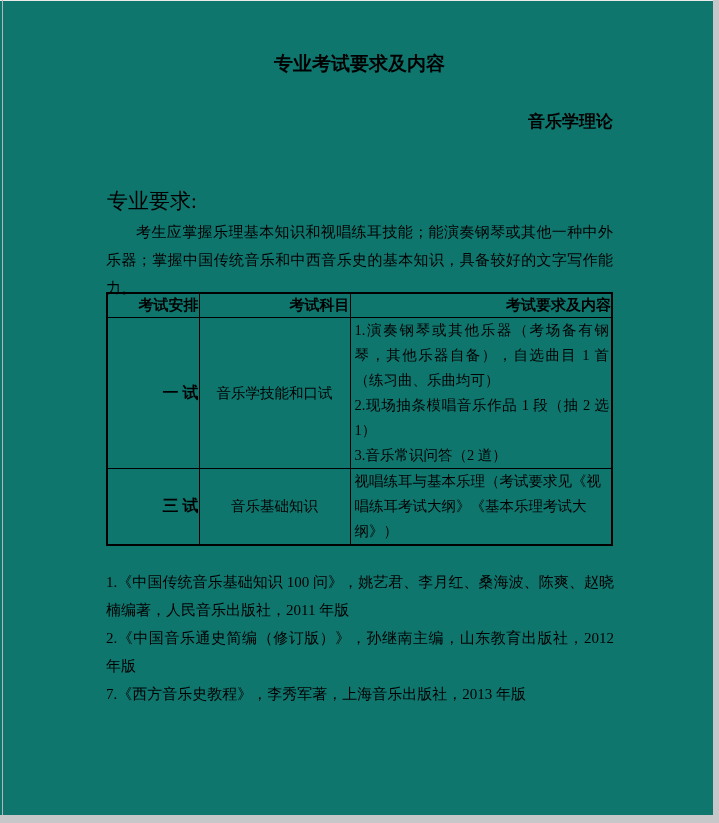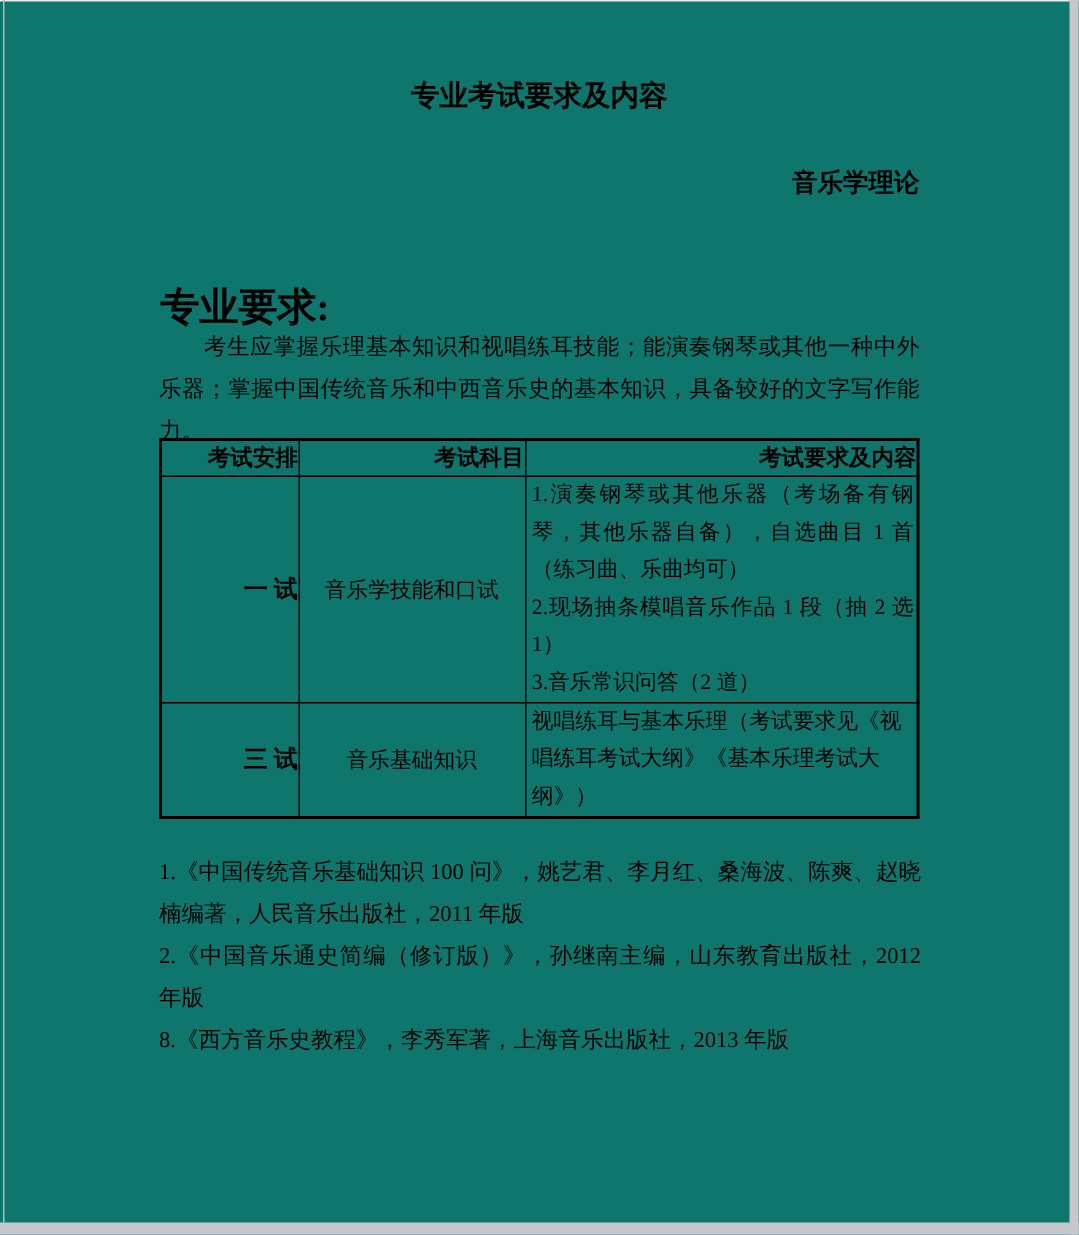--- a/index.html
+++ b/index.html
@@ -24,21 +24,21 @@
   .doc-title {
     position: absolute; left: 106px; width: 507px; top: 51px;
     text-align: center; font-size: 19px; font-weight: bold;
   }
   .doc-subtitle {
     position: absolute; left: 106px; width: 507px; top: 110px;
     text-align: right; font-size: 17px; font-weight: bold;
   }
   .req-heading {
     position: absolute; left: 107px; top: 187px;
-    font-size: 26px; font-weight: bold;
+    font-size: 21px; font-weight: normal;
   }
   .req-body {
     position: absolute; left: 106px; top: 218px; width: 507px;
     font-size: 15px; line-height: 28px;
     text-indent: 2em; text-align: justify;
   }
   table.exam {
     position: absolute; left: 106px; top: 292px;
     width: 505px; table-layout: fixed;
     border-collapse: collapse;
@@ -116,16 +116,16 @@
         <td class="cell-content">
           <div class="content-line">视唱练耳与基本乐理（考试要求见《视唱练耳考试大纲》《基本乐理考试大纲》）</div>
         </td>
       </tr>
     </tbody>
   </table>
 
   <div class="references">
     <div class="ref-item">1.《中国传统音乐基础知识 100 问》，姚艺君、李月红、桑海波、陈爽、赵晓楠编著，人民音乐出版社，2011 年版</div>
     <div class="ref-item">2.《中国音乐通史简编（修订版）》，孙继南主编，山东教育出版社，2012 年版</div>
-    <div class="ref-item">8.《西方音乐史教程》，李秀军著，上海音乐出版社，2013 年版</div>
+    <div class="ref-item">7.《西方音乐史教程》，李秀军著，上海音乐出版社，2013 年版</div>
   </div>
 
 </div>
 
 </body></html>

